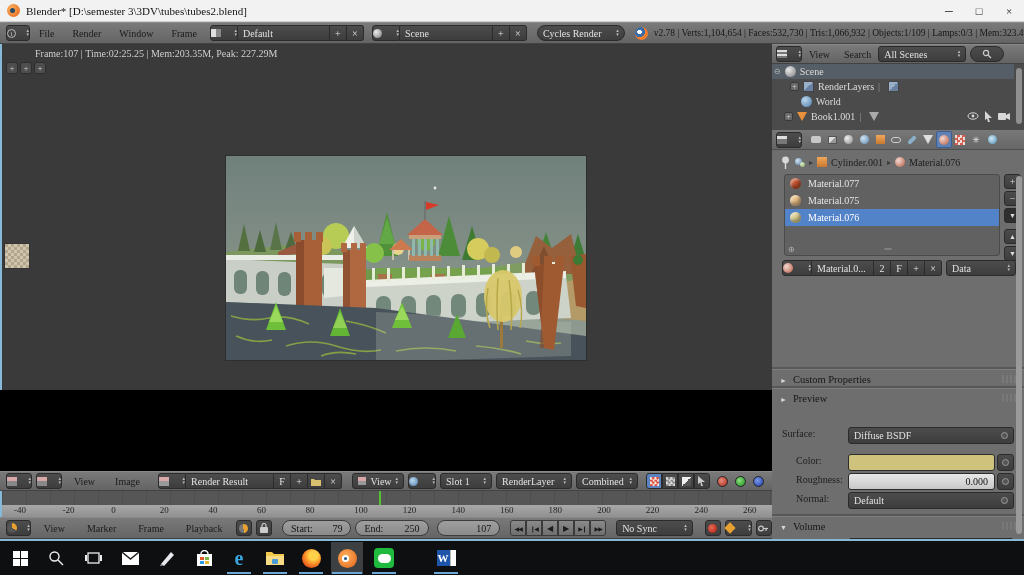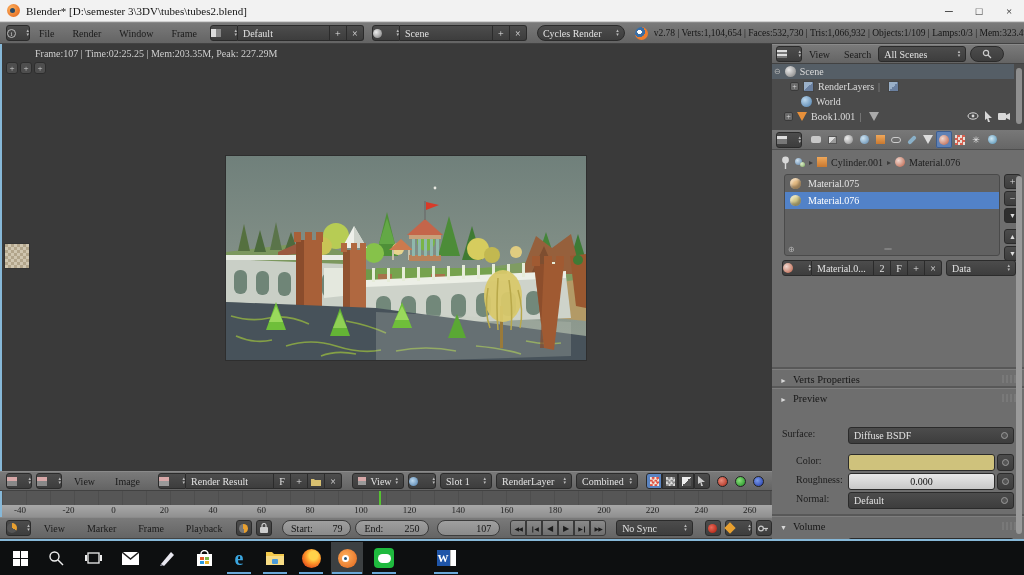--- a/index.html
+++ b/index.html
@@ -29,21 +29,21 @@
   .tri-r:before { content:"►"; font-size:7px; color:#d8d8d8; }
   .tri-d:before { content:"▼"; font-size:7px; color:#d8d8d8; }
   .grip { margin-left:auto; width:14px; height:8px; background:repeating-linear-gradient(90deg,#808080 0 2px,transparent 2px 4px); opacity:.6; }
 
   
   #topheader { position:absolute; left:0; top:22px; width:1024px; height:22px; }
   #topheader .stats { font-size:9.5px; color:#161616; margin-left:6px; white-space:nowrap; overflow:hidden; }
   .blogo { width:13px; height:13px; border-radius:50%; background:radial-gradient(circle at 35% 38%, #fff 0 18%, #3a6ea5 19% 45%, #ef7d2d 46%); flex:none; margin-left:10px; }
 
   
-  #viewport { position:absolute; left:0; top:44px; width:772px; height:427px; background:#3a3a3a; border-left:2px solid #86b8d8; }
+  #viewport { position:absolute; left:0; top:44px; width:772px; height:346px; background:#3a3a3a; border-left:2px solid #86b8d8; }
   #viewport .renderstats { position:absolute; left:33px; top:4px; color:#cfcfcf; font-size:10px; }
   .plustab { position:absolute; width:12px; height:12px; background:#4e4e4e; border:1px solid #2d2d2d; border-radius:3px; color:#cfcfcf; font-size:9px; line-height:10px; text-align:center; }
   #texthumb { position:absolute; left:2px; top:199px; width:26px; height:26px; border:1px solid #2a2a2a;
     background:repeating-conic-gradient(#d8cdb4 0% 25%, #b8a98c 25% 50%) 0 0/6px 6px; filter:contrast(.9); }
   #renderimg { position:absolute; left:224px; top:112px; width:360px; height:204px; background:#7a8a84; outline:1px solid #2e2e2e; }
 
   
   #rightcol { position:absolute; left:772px; top:44px; width:252px; height:497px; background:#6e6e6e; }
   
   #outliner { position:absolute; left:0; top:0; width:252px; height:86px; background:#4b4b4b; }
@@ -77,21 +77,21 @@
   #matbtns .dark { background:#2f2f2f; }
   
   #dbrow { position:absolute; left:10px; top:130px; width:234px; display:flex; gap:4px; }
   
   .phdr { position:absolute; left:0; width:252px; height:19px; display:flex; align-items:center; gap:6px; padding:0 8px; border-top:1px solid #7e7e7e; box-shadow:0 -2px 0 #585858; color:#171717; font-size:10.5px; }
   .prow { position:absolute; display:flex; align-items:center; }
   .plabel { color:#1d1d1d; }
   .pval { position:absolute; left:76px; width:166px; height:17px; }
   .pscroll { position:absolute; right:2px; top:46px; width:6px; height:358px; background:#9a9a9a; border-radius:3px; }
   #colorswatch { background:linear-gradient(#d6c983,#c4b870); border:1px solid #2b2b2b; border-radius:3px; height:17px; }
-  #roughslider { background:linear-gradient(#e8e8e8,#c8c8c8); border:1px solid #2b2b2b; border-radius:3px; height:17px; color:#111; display:flex; align-items:center; justify-content:center; padding:0 6px; }
+  #roughslider { background:linear-gradient(#e8e8e8,#c8c8c8); border:1px solid #2b2b2b; border-radius:3px; height:17px; color:#111; display:flex; align-items:center; justify-content:flex-end; padding:0 6px; }
 
   
   #imghdr { position:absolute; left:0; top:471px; width:772px; height:20px; display:flex; align-items:center; gap:4px; padding-left:6px; }
   #imghdr .menu { padding:0 8px; }
   .togglebtn { width:16px; height:16px; display:flex; align-items:center; justify-content:center; border:1px solid #2b2b2b; background:linear-gradient(#4c4c4c,#3d3d3d); }
   .togglebtn.sel { background:#5a83c0; }
   .cdot { width:11px; height:11px; border-radius:50%; border:1px solid #222; margin-left:3px; }
 
   
   #tlcanvas { position:absolute; left:0; top:491px; width:772px; height:14px; background:#565656;
@@ -457,20 +457,24 @@
         <span class="crumbsep">▸</span>
         <span style="width:10px;height:10px;background:linear-gradient(#f0a85a,#c87830)"></span>
         <span>Cylinder.001</span>
         <span class="crumbsep">▸</span>
         <span style="width:10px;height:10px;border-radius:50%;background:radial-gradient(circle at 35% 35%,#f0d8d0,#b85a40)"></span>
         <span>Material.076</span>
       </div>
 
       <div id="matlist">
         <div class="matrow">
+          <span class="mat-swatch" style="background: rgb(192, 80, 46);"></span>
+          <span>Material.077</span>
+        </div>
+        <div class="matrow">
           <span class="mat-swatch" style="background: rgb(230, 188, 132);"></span>
           <span>Material.075</span>
         </div>
         <div class="matrow sel">
           <span class="mat-swatch" style="background: rgb(217, 206, 142);"></span>
           <span>Material.076</span>
         </div>
         <span class="listplus">⊕</span>
         <span class="listgrip">==</span>
       </div>
@@ -501,21 +505,21 @@
           <div class="btn sq">×</div>
         </div>
         <div class="dd" style="flex:1">
           <span>Data</span>
             <span class="ud">▴<br>▾</span>
         </div>
       </div>
 
       <div class="phdr" style="top:239px">
           <span class="tri-r"></span>
-          <span>Verts Properties</span>
+          <span>Custom Properties</span>
           <span class="grip"></span>
         </div>
       <div class="phdr" style="top:258px">
           <span class="tri-r"></span>
           <span>Preview</span>
           <span class="grip"></span>
         </div>
 
       <div class="prow" style="left:10px;top:298px">
           <span class="plabel">Surface:</span>

